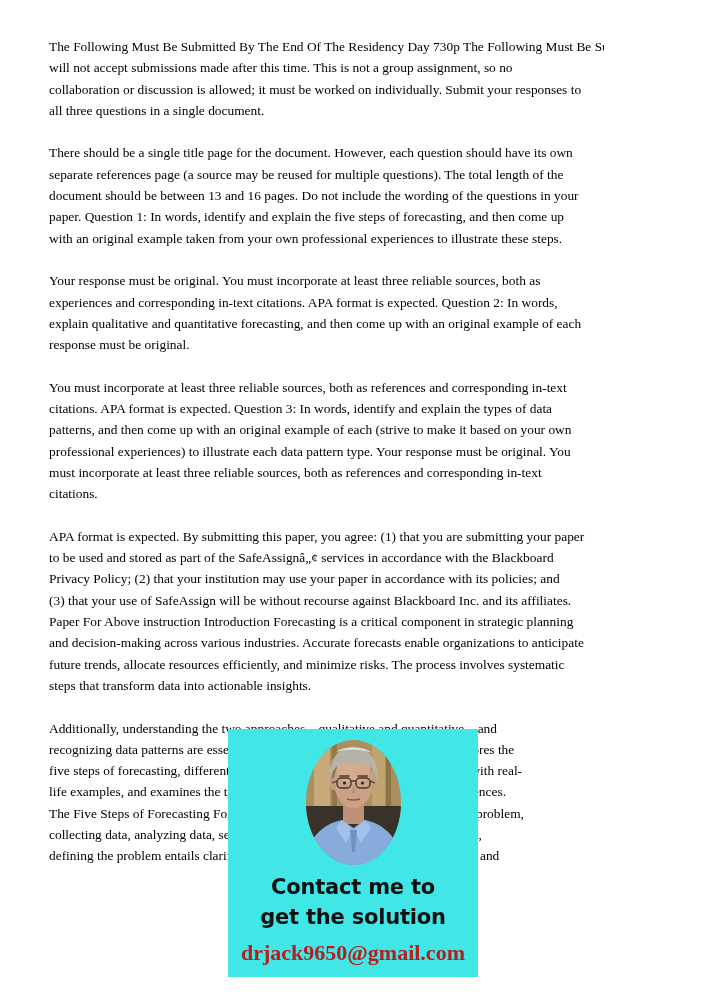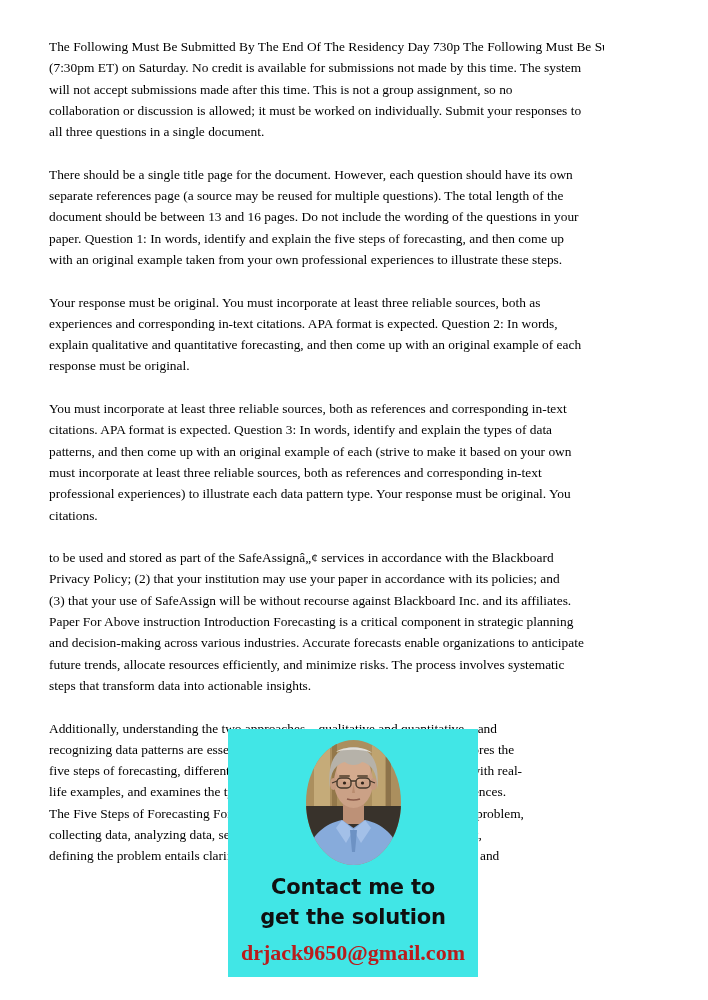--- a/index.html
+++ b/index.html
@@ -54,21 +54,20 @@
   }
 </style>
 </head>
 <body>
 
 <div class="page">
 
   <div class="doc-text">
       <div class="paragraph">
         <div class="line">The Following Must Be Submitted By The End Of The Residency Day 730p The Following Must Be Submitted</div>
-        <div class="line">(7:30pm ET) on Saturday. No credit is available for submissions not made by this time. The system</div>
         <div class="line">will not accept submissions made after this time. This is not a group assignment, so no</div>
         <div class="line">collaboration or discussion is allowed; it must be worked on individually. Submit your responses to</div>
         <div class="line">all three questions in a single document.</div>
       </div>
       <div class="paragraph">
         <div class="line">There should be a single title page for the document. However, each question should have its own</div>
         <div class="line">separate references page (a source may be reused for multiple questions). The total length of the</div>
         <div class="line">document should be between 13 and 16 pages. Do not include the wording of the questions in your</div>
         <div class="line">paper. Question 1: In words, identify and explain the five steps of forecasting, and then come up</div>
         <div class="line">with an original example taken from your own professional experiences to illustrate these steps.</div>
@@ -76,25 +75,26 @@
       <div class="paragraph">
         <div class="line">Your response must be original. You must incorporate at least three reliable sources, both as</div>
         <div class="line">experiences and corresponding in-text citations. APA format is expected. Question 2: In words,</div>
         <div class="line">explain qualitative and quantitative forecasting, and then come up with an original example of each</div>
         <div class="line">response must be original.</div>
       </div>
       <div class="paragraph">
         <div class="line">You must incorporate at least three reliable sources, both as references and corresponding in-text</div>
         <div class="line">citations. APA format is expected. Question 3: In words, identify and explain the types of data</div>
         <div class="line">patterns, and then come up with an original example of each (strive to make it based on your own</div>
+        <div class="line">professional experiences) to illustrate each data pattern type. Your response must be original. You</div>
         <div class="line">must incorporate at least three reliable sources, both as references and corresponding in-text</div>
-        <div class="line">professional experiences) to illustrate each data pattern type. Your response must be original. You</div>
         <div class="line">citations.</div>
       </div>
       <div class="paragraph">
+        <div class="line">APA format is expected. By submitting this paper, you agree: (1) that you are submitting your paper</div>
         <div class="line">to be used and stored as part of the SafeAssignâ„¢ services in accordance with the Blackboard</div>
         <div class="line">Privacy Policy; (2) that your institution may use your paper in accordance with its policies; and</div>
         <div class="line">(3) that your use of SafeAssign will be without recourse against Blackboard Inc. and its affiliates.</div>
         <div class="line">Paper For Above instruction Introduction Forecasting is a critical component in strategic planning</div>
         <div class="line">and decision-making across various industries. Accurate forecasts enable organizations to anticipate</div>
         <div class="line">future trends, allocate resources efficiently, and minimize risks. The process involves systematic</div>
         <div class="line">steps that transform data into actionable insights.</div>
       </div>
       <div class="paragraph">
         <div class="line">Additionally, understanding the two approaches—qualitative and quantitative—and</div>

